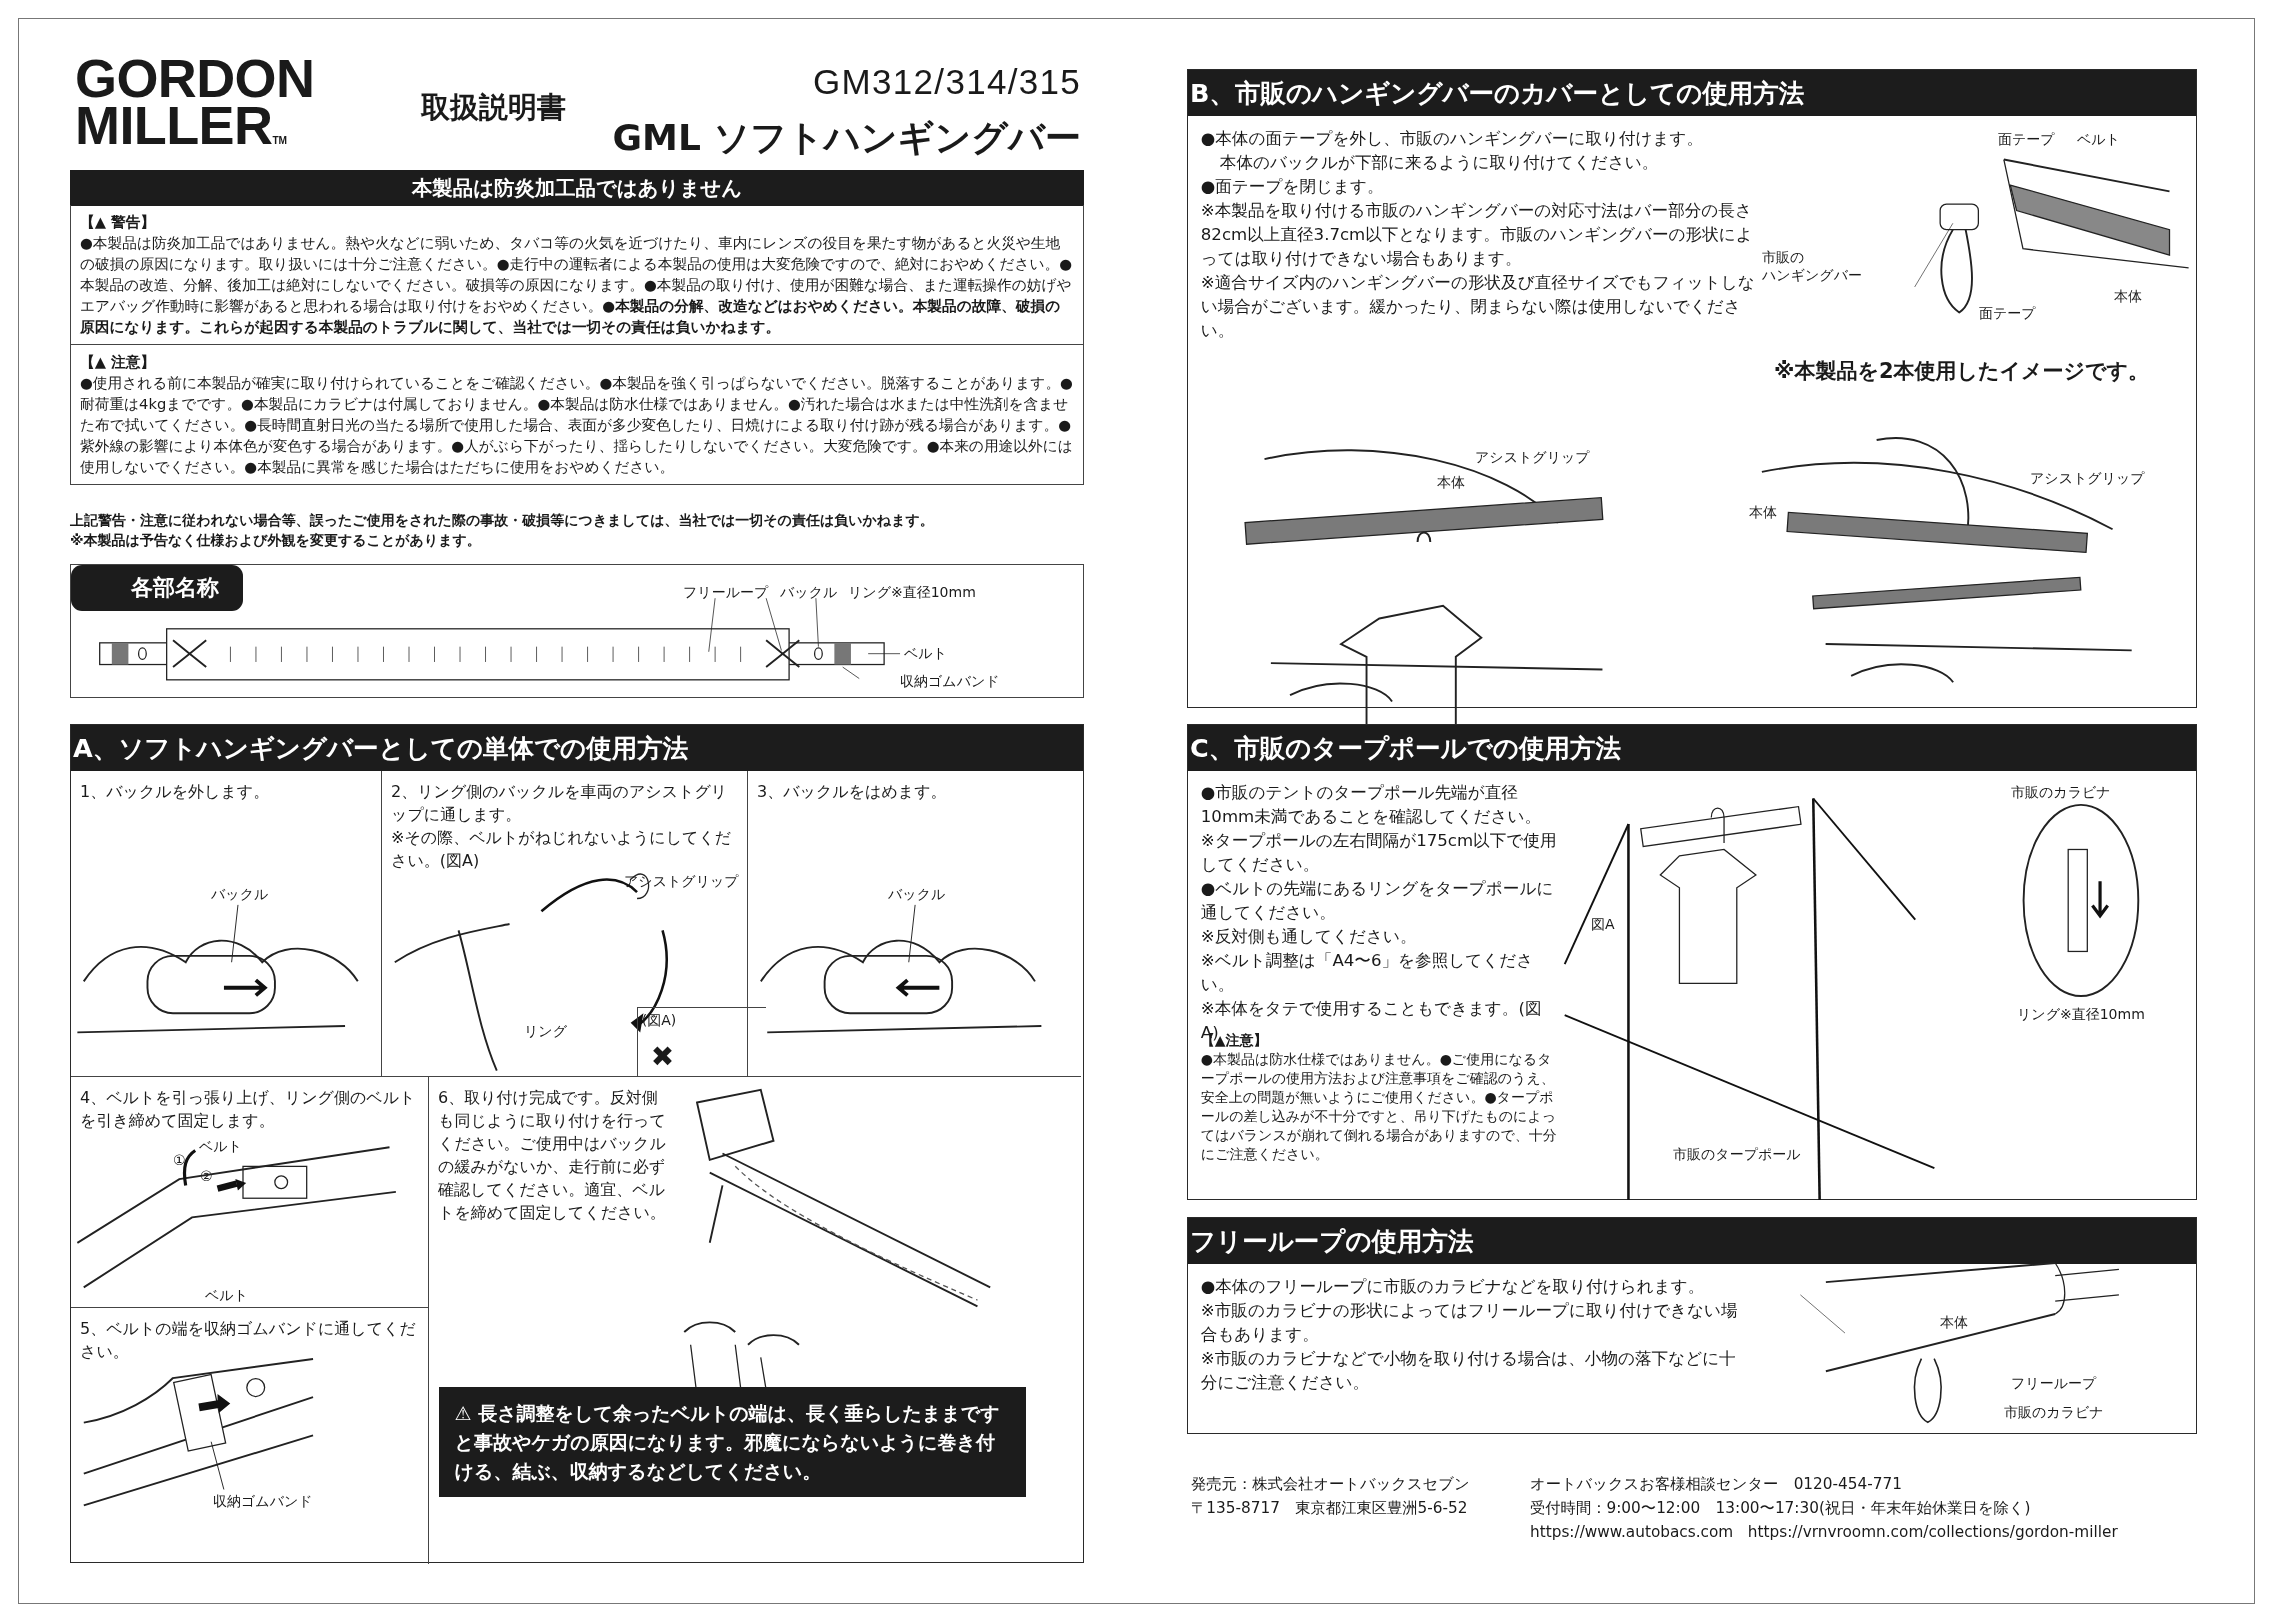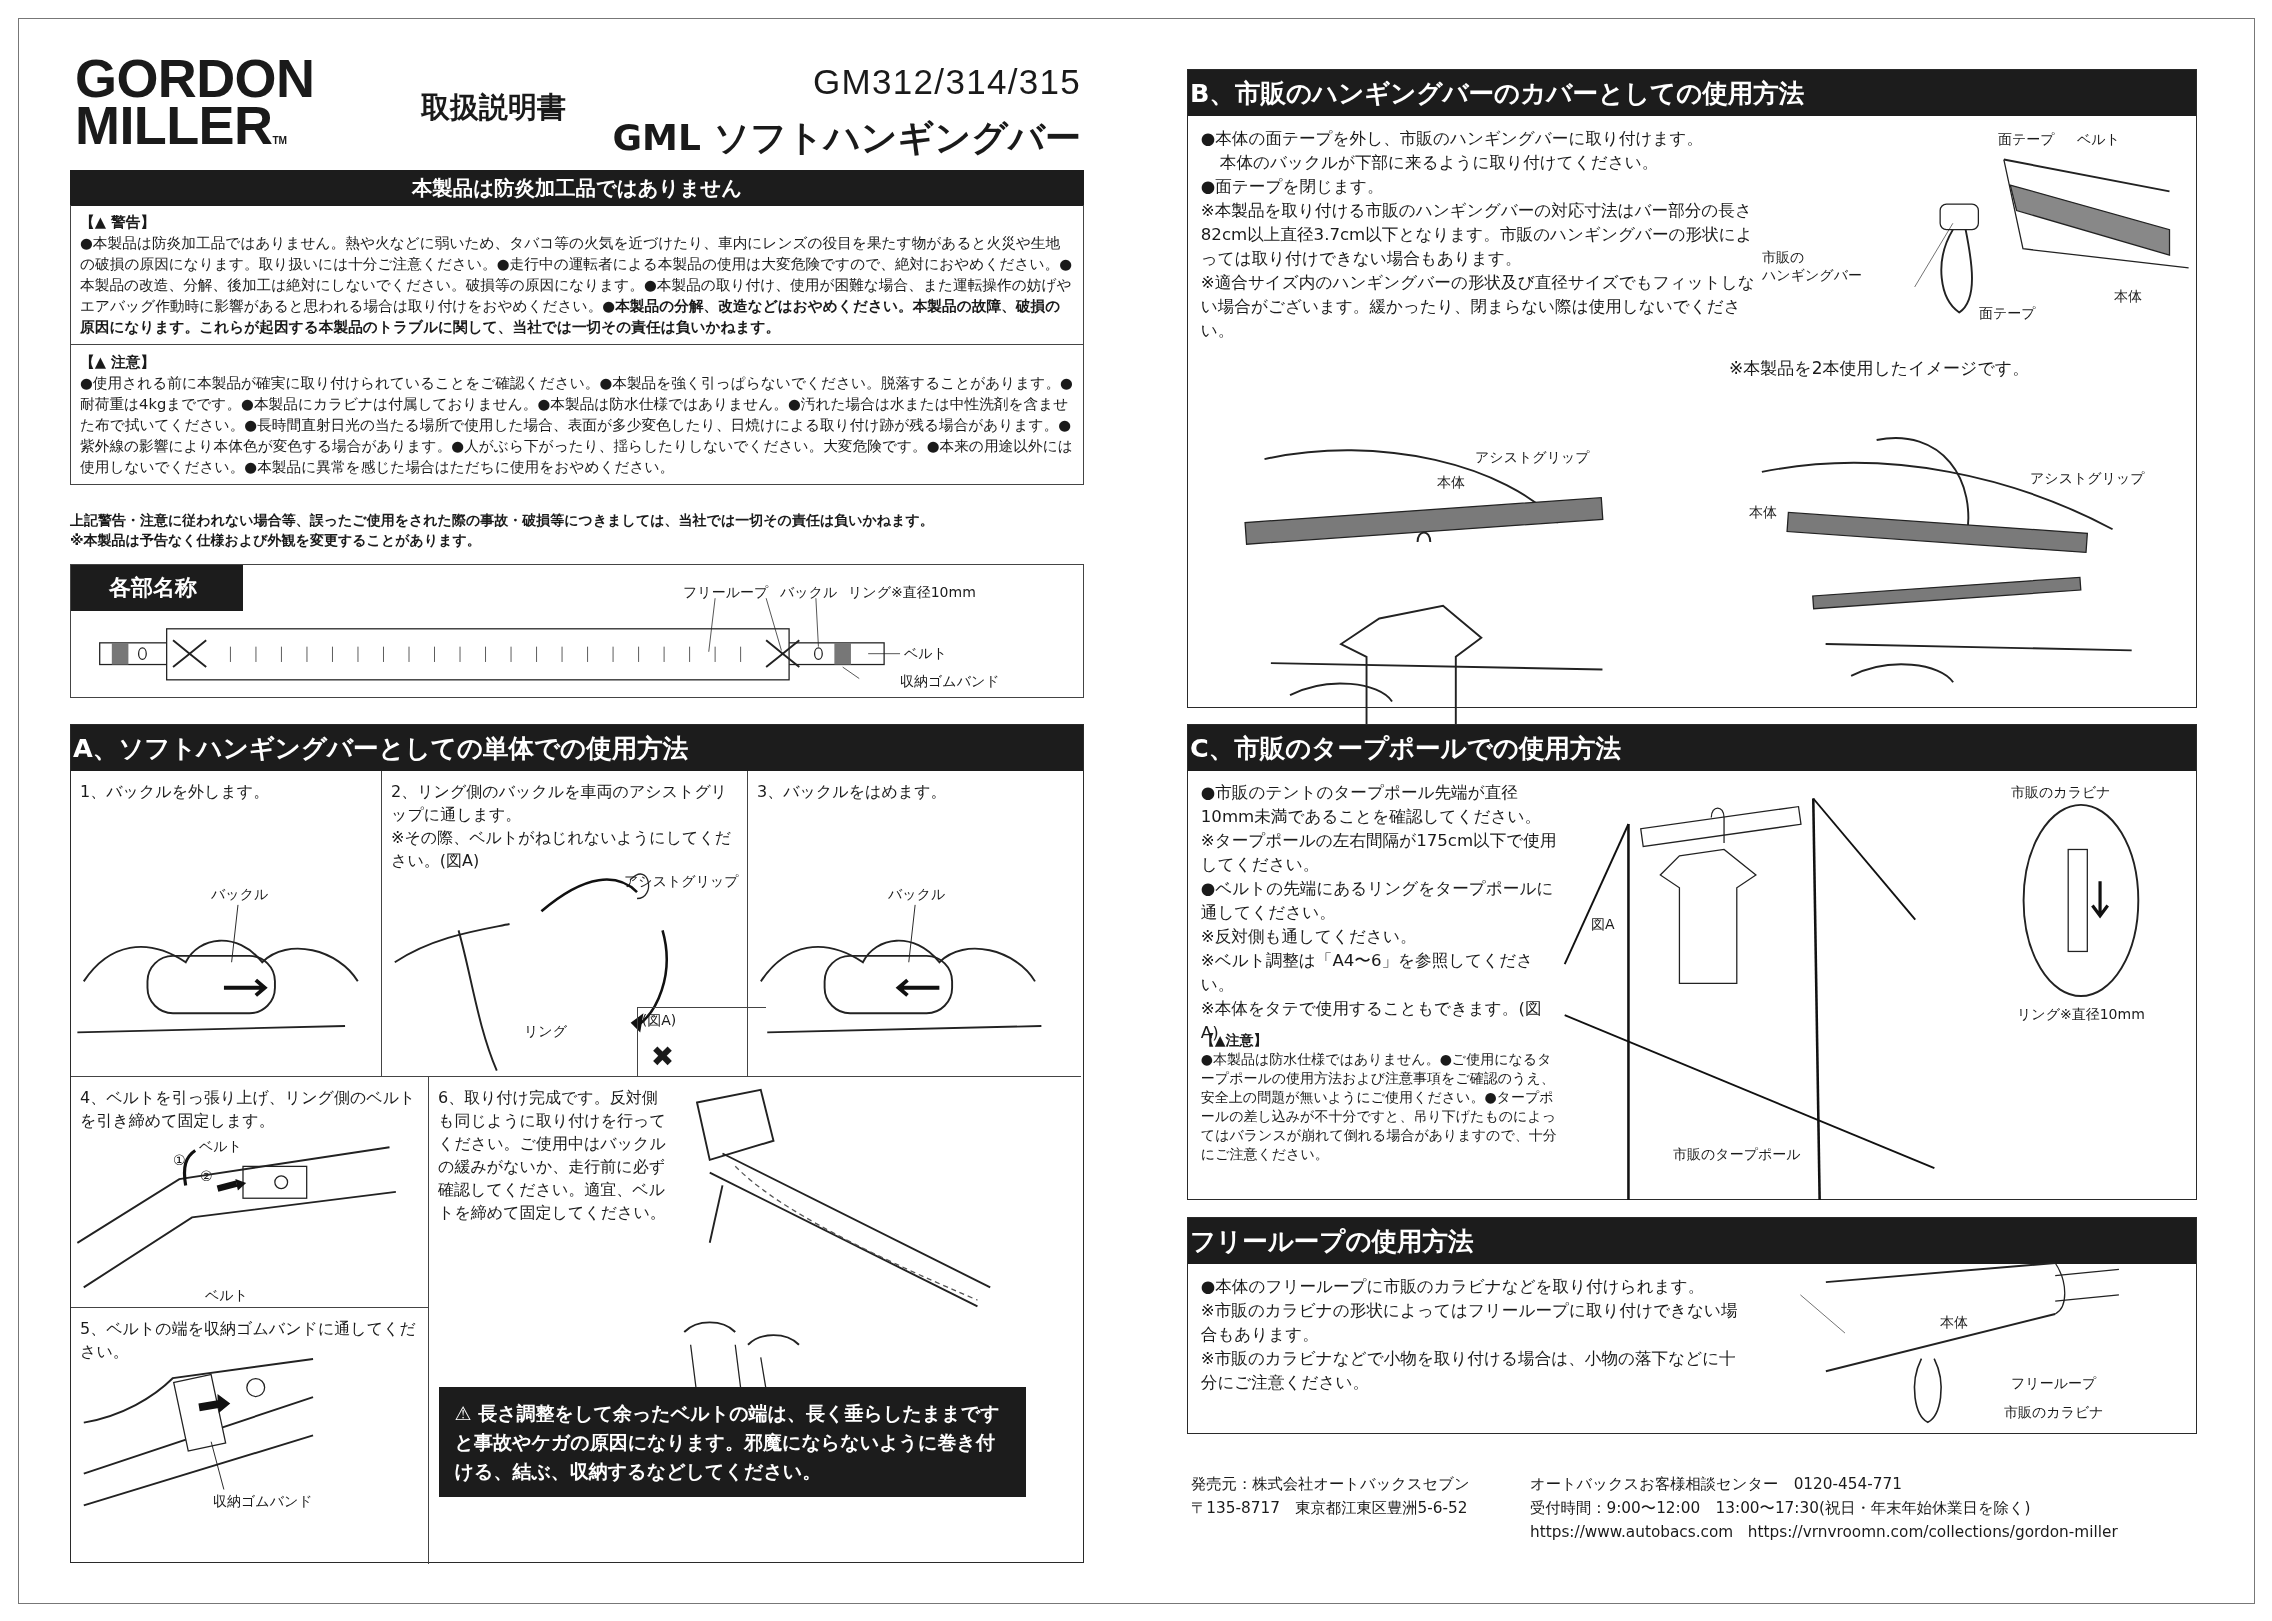--- a/index.html
+++ b/index.html
@@ -14,21 +14,21 @@
   .product-name { right: 1192px; top: 114px; font-size: 36px; font-weight: 700; text-align: right; }
   .black-bar { background: #1c1c1c; color: #fff; font-weight: 700; }
   .read-bar { left: 70px; top: 170px; width: 1014px; height: 36px; font-size: 20.4px; text-align: center; line-height: 36px; }
   .warn-box { left: 70px; top: 205px; width: 1014px; border: 1.3px solid #444; border-top: none; }
   .warn-block { padding: 6.4px 9px 6.4px 9px; font-size: 14.7px; line-height: 21px; }
   .warn-block + .warn-block { border-top: 1.9px solid #444; }
   .warn-head { font-weight: 700; font-size: 14.7px; }
   .bold { font-weight: 700; }
   .notes { left: 70px; top: 510px; font-size: 14px; font-weight: 700; line-height: 20.4px; }
   .parts-box { left: 70px; top: 564px; width: 1014px; height: 134px; border: 1.3px solid #444; }
-  .parts-tab { left: 0; top: 0; width: 172px; height: 46px; font-size: 22px; line-height: 46px; padding-left: 38px; }
+  .parts-tab { left: 0; top: 0; width: 172px; height: 46px; font-size: 22px; line-height: 46px; padding-left: 60px; border-radius: 11px; }
   .part-label { font-size: 14px; }
   .section-head { height: 46px; font-size: 25.5px; line-height: 46px; padding-left: 2px; }
   .sec-a { left: 70px; top: 724px; width: 1014px; height: 839px; border: 1.9px solid #2a2a2a; }
   .sec-b { left: 1187px; top: 69px; width: 1010px; height: 639px; border: 1.9px solid #2a2a2a; }
   .sec-c { left: 1187px; top: 724px; width: 1010px; height: 476px; border: 1.9px solid #2a2a2a; }
   .sec-f { left: 1187px; top: 1217px; width: 1010px; height: 217px; border: 1.9px solid #2a2a2a; }
   .body-text { font-size: 16.6px; line-height: 24px; }
   .step-text { font-size: 16px; line-height: 23px; }
   .indent { padding-left: 19px; }
   .cell-border-r { border-right: 1.3px solid #444; }
@@ -222,21 +222,21 @@
     <rect x="300" y="130" width="60" height="40" rx="10" fill="none" stroke="#222" stroke-width="2"></rect>
     <path d="M320 170 C290 220 300 280 330 300 C360 280 350 220 340 170" fill="none" stroke="#222" stroke-width="3"></path>
     <line x1="260" y1="260" x2="320" y2="160" stroke="#222" stroke-width="1"></line>
   </svg>
   <span class="abs label-sm" style="left:810px;top:61px">面テープ</span>
   <span class="abs label-sm" style="left:889px;top:61px">ベルト</span>
   <span class="abs label-sm" style="left:574px;top:179px;white-space:pre-line">市販の
 ハンギングバー</span>
   <span class="abs label-sm" style="left:791px;top:235px">面テープ</span>
   <span class="abs label-sm" style="left:926px;top:218px">本体</span>
-  <div class="abs" style="left:541px;top:287px;font-size:17px;font-weight:400">※本製品を2本使用したイメージです。</div>
+  <div class="abs" style="left:586px;top:287px;font-size:21px;font-weight:700">※本製品を2本使用したイメージです。</div>
   <svg width="1010" height="332" style="left:0;top:306px" viewBox="0 0 1584 520">
     <path d="M120 130 C300 90 500 140 580 230" stroke="#222" stroke-width="3" fill="none"></path>
     <rect x="90" y="210" width="560" height="34" fill="#7a7a7a" stroke="#222" stroke-width="2" transform="rotate(-4 370 227)"></rect>
     <path d="M360 260 C360 240 380 240 380 260 M300 380 l100 -20 l60 50 l-40 30 l0 160 l-140 0 l0 -160 l-40 -20 Z" stroke="#222" stroke-width="3" fill="none"></path>
     <path d="M130 450 L650 460 M160 500 C220 470 300 480 320 510" stroke="#222" stroke-width="3" fill="none"></path>
     <path d="M900 150 C1100 110 1300 160 1450 240" stroke="#222" stroke-width="3" fill="none"></path>
     <path d="M1080 100 C1180 80 1240 160 1220 260" stroke="#222" stroke-width="3" fill="none"></path>
     <rect x="940" y="230" width="470" height="30" fill="#7a7a7a" stroke="#222" stroke-width="2" transform="rotate(4 1175 245)"></rect>
     <rect x="980" y="330" width="420" height="20" fill="#7a7a7a" stroke="#222" stroke-width="2" transform="rotate(-4 1190 340)"></rect>
     <path d="M1000 420 L1480 430 M1040 470 C1100 440 1180 450 1200 480" stroke="#222" stroke-width="3" fill="none"></path>

